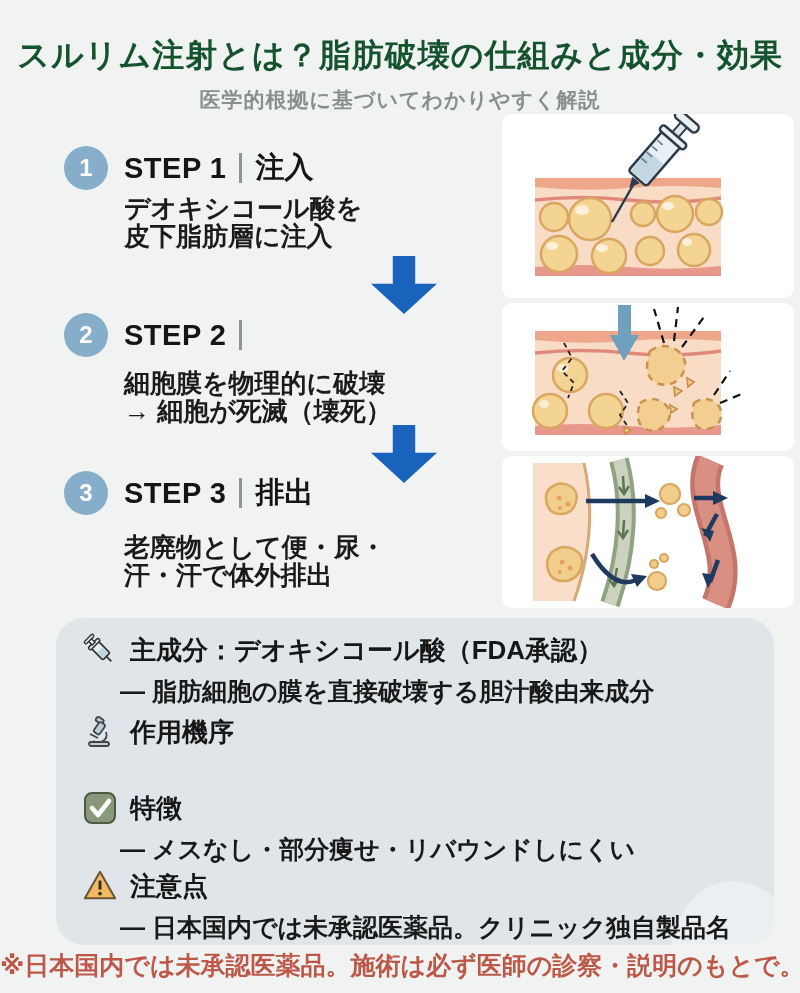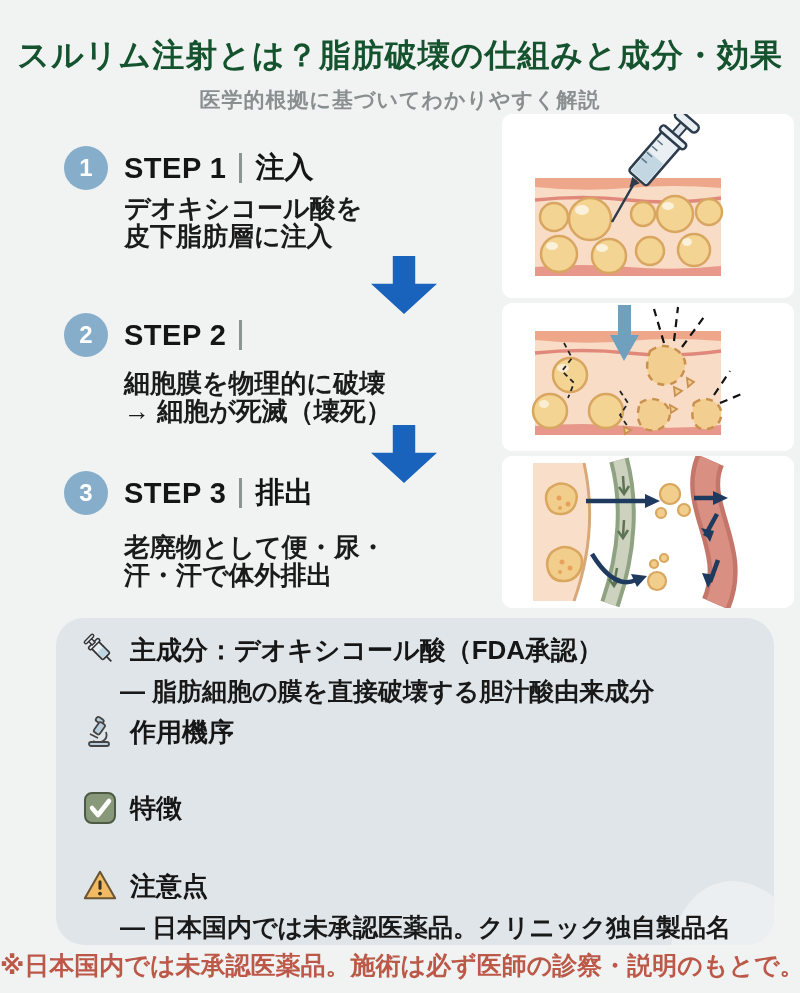--- a/index.html
+++ b/index.html
@@ -294,20 +294,21 @@
     <div class="sum-item sum-item-3">
       <div class="sum-head">
         <span class="sum-icon">
           <svg width="34" height="34" viewBox="0 0 34 34">
             <rect x="2" y="2" width="30" height="30" rx="7" fill="#88997a" stroke="#4e5a44" stroke-width="2"></rect>
             <path d="M9,17 L15,24 L26,10" stroke="#ffffff" stroke-width="4.5" fill="none" stroke-linecap="round" stroke-linejoin="round"></path>
           </svg>
         </span>
         <span class="sum-title">特徴</span>
       </div>
+      <div class="sum-detail">— メスなし・部分痩せ・リバウンドしにくい</div>
     </div>
 
     <div class="sum-item sum-item-4">
       <div class="sum-head">
         <span class="sum-icon">
           <svg width="38" height="36" viewBox="0 0 38 36">
             <path d="M19,3 L35,31 L3,31 Z" fill="#f2ba62" stroke="#6b5635" stroke-width="2.2" stroke-linejoin="round"></path>
             <rect x="17.4" y="12" width="3.2" height="10" rx="1.6" fill="#3a3123"></rect>
             <circle cx="19" cy="26" r="2" fill="#3a3123"></circle>
           </svg>

